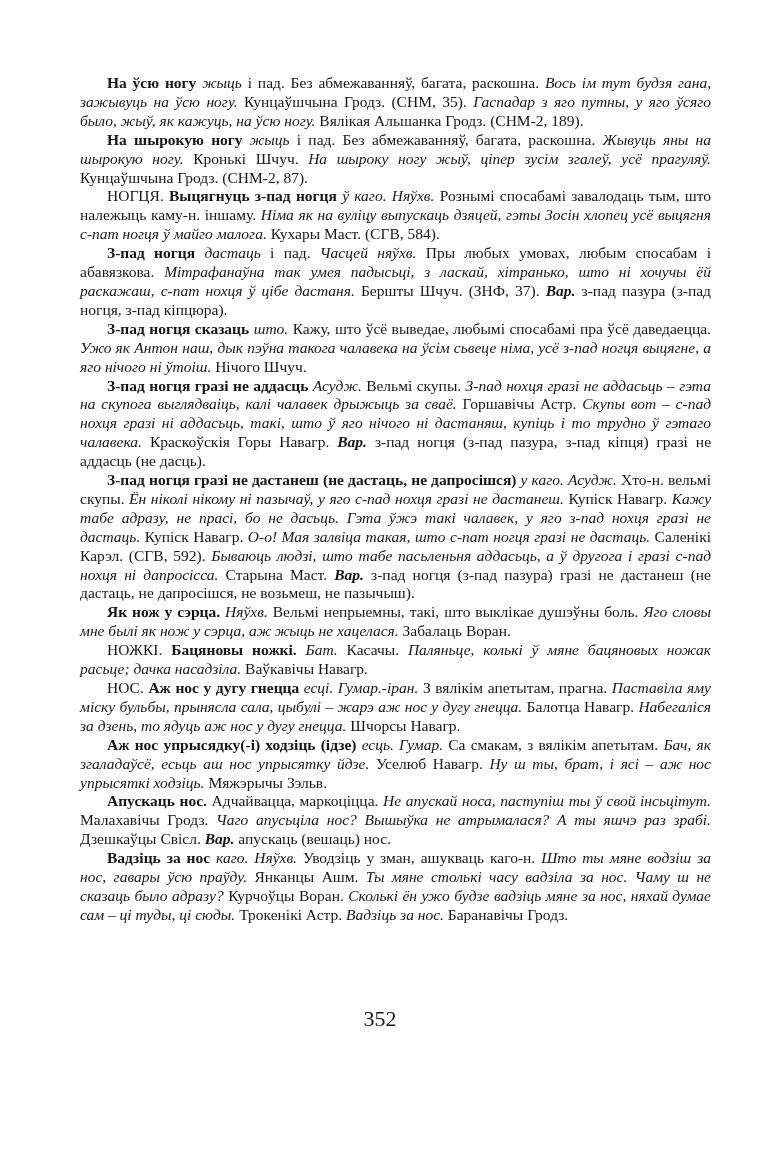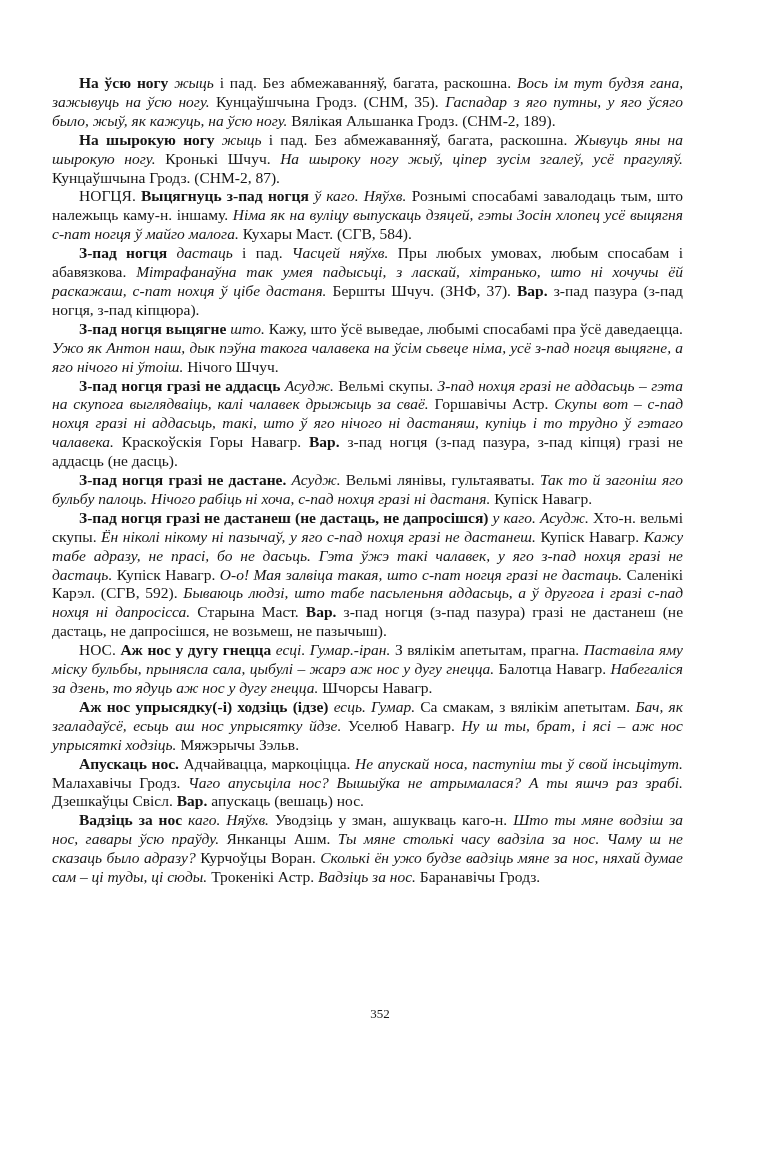--- a/index.html
+++ b/index.html
@@ -6,52 +6,53 @@
   .page{
     position:relative;
     width:760px;height:1157px;
     background:#ffffff;
     color:#161616;
     font-family:"Liberation Serif", serif;
     overflow:hidden;
   }
   .textblock{
     position:absolute;
-    left:52px;top:74px;width:631px;
+    left:80px;top:74px;width:631px;
   }
   .entry{
     margin:0;
     text-align:justify;
     text-indent:27px;
     font-size:15.5px;
     line-height:18.9px;
   }
   .run-plain{font-weight:normal;font-style:normal;}
   .run-bold{font-weight:bold;}
   .run-italic{font-style:italic;}
-  .run-bold-italic{font-weight:bold;}
+  .run-bold-italic{font-weight:bold;font-style:italic;}
   .pageno{
     position:absolute;
     left:0;top:1006px;width:760px;
     text-align:center;
-    font-size:13px;
+    font-size:22px;
   }
 </style>
 </head>
 <body>
 
 <div class="page">
   <div class="textblock" id="textblock">
       <p class="entry"><span class="run-bold">На ўсю ногу </span><span class="run-italic">жыць </span><span class="run-plain">і пад. Без абмежаванняў, багата, раскошна. </span><span class="run-italic">Вось ім тут будзя гана, зажывуць на ўсю ногу. </span><span class="run-plain">Кунцаўшчына Гродз. (СНМ, 35). </span><span class="run-italic">Гаспадар з яго путны, у яго ўсяго было, жыў, як кажуць, на ўсю ногу. </span><span class="run-plain">Вялікая Альшанка Гродз. (СНМ-2, 189).</span></p>
       <p class="entry"><span class="run-bold">На шырокую ногу </span><span class="run-italic">жыць </span><span class="run-plain">і пад. Без абмежаванняў, багата, раскошна. </span><span class="run-italic">Жывуць яны на шырокую ногу. </span><span class="run-plain">Кронькі Шчуч. </span><span class="run-italic">На шыроку ногу жыў, ціпер зусім згалеў, усё прагуляў. </span><span class="run-plain">Кунцаўшчына Гродз. (СНМ-2, 87).</span></p>
       <p class="entry"><span class="run-plain">НОГЦЯ. </span><span class="run-bold">Выцягнуць з-пад ногця </span><span class="run-italic">ў каго. Няўхв. </span><span class="run-plain">Рознымі спосабамі завалодаць тым, што належыць каму-н. іншаму. </span><span class="run-italic">Німа як на вуліцу выпускаць дзяцей, гэты Зосін хлопец усё выцягня с-пат ногця ў майго малога. </span><span class="run-plain">Кухары Маст. (СГВ, 584).</span></p>
       <p class="entry"><span class="run-bold">З-пад ногця </span><span class="run-italic">дастаць </span><span class="run-plain">і пад. </span><span class="run-italic">Часцей няўхв. </span><span class="run-plain">Пры любых умовах, любым спосабам і абавязкова. </span><span class="run-italic">Мітрафанаўна так умея падысьці, з ласкай, хітранько, што ні хочучы ёй раскажаш, с-пат нохця ў цібе дастаня. </span><span class="run-plain">Бершты Шчуч. (ЗНФ, 37). </span><span class="run-bold-italic">Вар. </span><span class="run-plain">з-пад пазура (з-пад ногця, з-пад кіпцюра).</span></p>
-      <p class="entry"><span class="run-bold">З-пад ногця выцягне </span><span class="run-italic">што. </span><span class="run-plain">Кажу, што ўсё выведае, любымі спосабамі пра ўсё даведаецца. </span><span class="run-italic">Ужо як Антон наш, дык пэўна такога чалавека на ўсім сьвеце німа, усё з-пад ногця выцягне, а яго нічого ні ўтоіш. </span><span class="run-plain">Нічого Шчуч.</span></p>
+      <p class="entry"><span class="run-bold">З-пад ногця сказаць </span><span class="run-italic">што. </span><span class="run-plain">Кажу, што ўсё выведае, любымі спосабамі пра ўсё даведаецца. </span><span class="run-italic">Ужо як Антон наш, дык пэўна такога чалавека на ўсім сьвеце німа, усё з-пад ногця выцягне, а яго нічого ні ўтоіш. </span><span class="run-plain">Нічого Шчуч.</span></p>
       <p class="entry"><span class="run-bold">З-пад ногця гразі не аддасць </span><span class="run-italic">Асудж. </span><span class="run-plain">Вельмі скупы. </span><span class="run-italic">З-пад нохця гразі не аддасьць – гэта на скупога выглядваіць, калі чалавек дрыжыць за сваё. </span><span class="run-plain">Горшавічы Астр. </span><span class="run-italic">Скупы вот – с-пад нохця гразі ні аддасьць, такі, што ў яго нічого ні дастаняш, купіць і то трудно ў гэтаго чалавека. </span><span class="run-plain">Краскоўскія Горы Навагр. </span><span class="run-bold-italic">Вар. </span><span class="run-plain">з-пад ногця (з-пад пазура, з-пад кіпця) гразі не аддасць (не дасць).</span></p>
-      <p class="entry"><span class="run-bold">З-пад ногця гразі не дастане. </span><span class="run-italic">Асудж. </span><span class="run-plain">Вельмі лянівы, гультаяваты. </span><span class="run-italic">Так то й загоніш яго бульбу палоць. Нічого рабіць ні хоча, с-пад нохця гразі ні дастаня. </span><span class="run-plain">Купіск Навагр.</span></p>
       <p class="entry"><span class="run-bold">З-пад ногця гразі не дастанеш (не дастаць, не дапросішся) </span><span class="run-italic">у каго. Асудж. </span><span class="run-plain">Хто-н. вельмі скупы. </span><span class="run-italic">Ён ніколі нікому ні пазычаў, у яго с-пад нохця гразі не дастанеш. </span><span class="run-plain">Купіск Навагр. </span><span class="run-italic">Кажу табе адразу, не прасі, бо не дасьць. Гэта ўжэ такі чалавек, у яго з-пад нохця гразі не дастаць. </span><span class="run-plain">Купіск Навагр. </span><span class="run-italic">О-о! Мая залвіца такая, што с-пат ногця гразі не дастаць. </span><span class="run-plain">Саленікі Карэл. (СГВ, 592). </span><span class="run-italic">Бываюць людзі, што табе пасьленьня аддасьць, а ў другога і гразі с-пад нохця ні дапросісса. </span><span class="run-plain">Старына Маст. </span><span class="run-bold-italic">Вар. </span><span class="run-plain">з-пад ногця (з-пад пазура) гразі не дастанеш (не дастаць, не дапросішся, не возьмеш, не пазычыш).</span></p>
+      <p class="entry"><span class="run-bold">Як нож у сэрца. </span><span class="run-italic">Няўхв. </span><span class="run-plain">Вельмі непрыемны, такі, што выклікае душэўны боль. </span><span class="run-italic">Яго словы мне былі як нож у сэрца, аж жыць не хацелася. </span><span class="run-plain">Забалаць Воран.</span></p>
+      <p class="entry"><span class="run-plain">НОЖКІ. </span><span class="run-bold">Бацяновы ножкі. </span><span class="run-italic">Бат. </span><span class="run-plain">Касачы. </span><span class="run-italic">Паляньце, колькі ў мяне бацяновых ножак расьце; дачка насадзіла. </span><span class="run-plain">Ваўкавічы Навагр.</span></p>
       <p class="entry"><span class="run-plain">НОС. </span><span class="run-bold">Аж нос у дугу гнецца </span><span class="run-italic">есці. Гумар.-іран. </span><span class="run-plain">З вялікім апетытам, прагна. </span><span class="run-italic">Паставіла яму міску бульбы, прынясла сала, цыбулі – жарэ аж нос у дугу гнецца. </span><span class="run-plain">Балотца Навагр. </span><span class="run-italic">Набегаліся за дзень, то ядуць аж нос у дугу гнецца. </span><span class="run-plain">Шчорсы Навагр.</span></p>
       <p class="entry"><span class="run-bold">Аж нос упрысядку(-і) ходзіць (ідзе) </span><span class="run-italic">есць. Гумар. </span><span class="run-plain">Са смакам, з вялікім апетытам. </span><span class="run-italic">Бач, як згаладаўсё, есьць аш нос упрысятку йдзе. </span><span class="run-plain">Уселюб Навагр. </span><span class="run-italic">Ну ш ты, брат, і ясі – аж нос упрысяткі ходзіць. </span><span class="run-plain">Мяжэрычы Зэльв.</span></p>
       <p class="entry"><span class="run-bold">Апускаць нос. </span><span class="run-plain">Адчайвацца, маркоціцца. </span><span class="run-italic">Не апускай носа, паступіш ты ў свой інсьцітут. </span><span class="run-plain">Малахавічы Гродз. </span><span class="run-italic">Чаго апусьціла нос? Вышыўка не атрымалася? А ты яшчэ раз зрабі. </span><span class="run-plain">Дзешкаўцы Свісл. </span><span class="run-bold-italic">Вар. </span><span class="run-plain">апускаць (вешаць) нос.</span></p>
       <p class="entry"><span class="run-bold">Вадзіць за нос </span><span class="run-italic">каго. Няўхв. </span><span class="run-plain">Уводзіць у зман, ашукваць каго-н. </span><span class="run-italic">Што ты мяне водзіш за нос, гавары ўсю праўду. </span><span class="run-plain">Янканцы Ашм. </span><span class="run-italic">Ты мяне столькі часу вадзіла за нос. Чаму ш не сказаць было адразу? </span><span class="run-plain">Курчоўцы Воран. </span><span class="run-italic">Сколькі ён ужо будзе вадзіць мяне за нос, няхай думае сам – ці туды, ці сюды. </span><span class="run-plain">Трокенікі Астр. </span><span class="run-italic">Вадзіць за нос. </span><span class="run-plain">Баранавічы Гродз.</span></p>
     </div>
   <div class="pageno">352</div>
 </div>
 
 </body></html>

